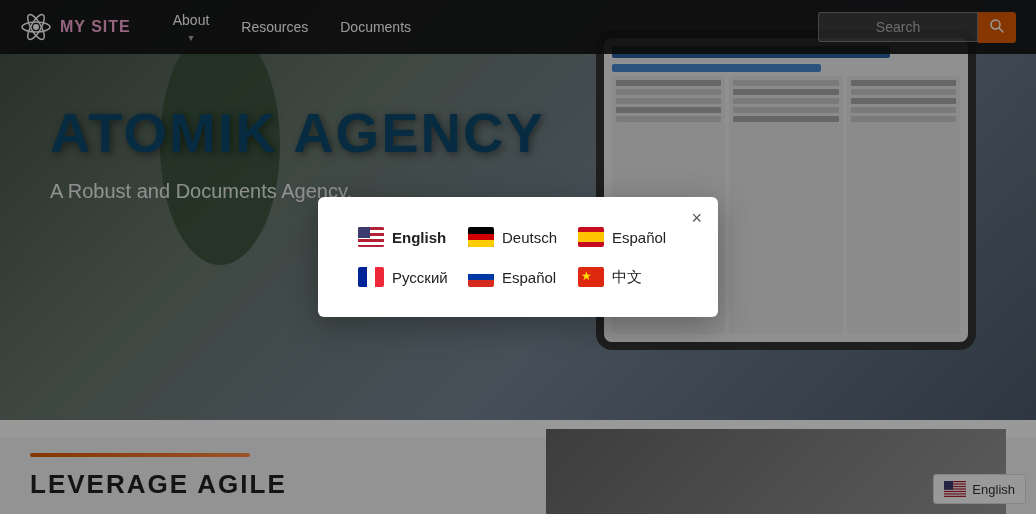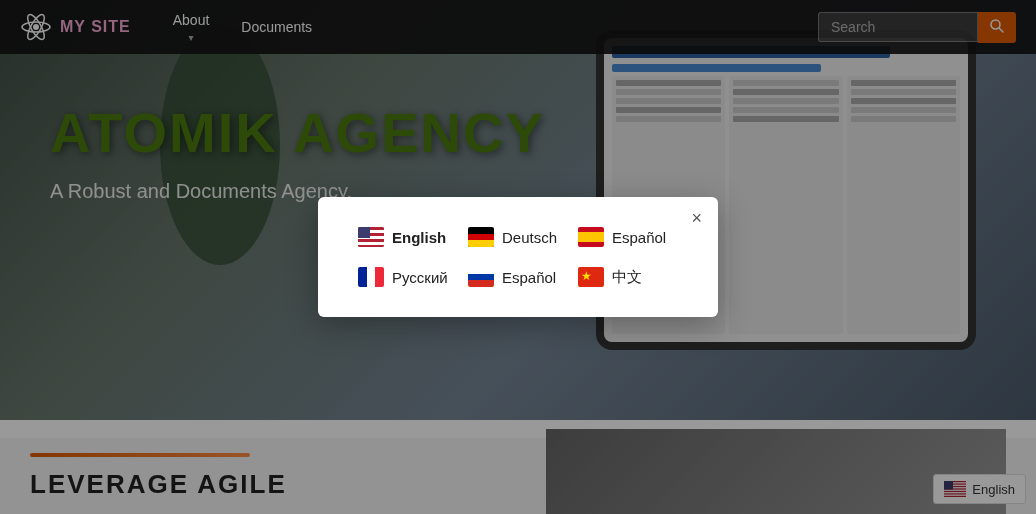--- a/index.html
+++ b/index.html
@@ -139,40 +139,41 @@
     }
     .search-input {
       background: rgba(255,255,255,0.15);
       border: 1px solid rgba(255,255,255,0.3);
       border-radius: 3px 0 0 3px;
       color: white;
       padding: 6px 12px;
       font-size: 14px;
       width: 160px;
       outline: none;
+      text-align: center;
     }
     .search-input::placeholder { color: rgba(255,255,255,0.6); }
     .search-btn {
       background: #e05a00;
       border: none;
       color: white;
       padding: 7px 12px;
       cursor: pointer;
       border-radius: 0 3px 3px 0;
       font-size: 14px;
     }
 
     
     .hero-title {
       position: absolute;
       top: 100px;
       left: 50px;
       font-size: 56px;
       font-weight: 900;
-      color: #4d7c0f;
+      color: #0c4a6e;
       text-transform: uppercase;
       letter-spacing: 2px;
       text-shadow: 2px 2px 8px rgba(0,0,0,0.5);
     }
     .hero-subtitle {
       position: absolute;
       top: 180px;
       left: 50px;
       font-size: 20px;
       color: rgba(255,255,255,0.9);
@@ -438,20 +439,23 @@
       <ellipse cx="16" cy="16" rx="14" ry="5" stroke="white" stroke-width="1.5" fill="none"></ellipse>
       <ellipse cx="16" cy="16" rx="14" ry="5" stroke="white" stroke-width="1.5" fill="none" transform="rotate(60 16 16)"></ellipse>
       <ellipse cx="16" cy="16" rx="14" ry="5" stroke="white" stroke-width="1.5" fill="none" transform="rotate(120 16 16)"></ellipse>
     </svg>
     <span class="logo-text">MY SITE</span>
   </div>
   <div class="nav-links">
     <div class="nav-item">
       <span>About</span>
       <span class="nav-chevron">▾</span>
+    </div>
+    <div class="nav-item">
+      <span>Resources</span>
     </div>
     <div class="nav-item">
       <span>Documents</span>
     </div>
   </div>
   <div class="search-area">
     <input type="text" class="search-input" placeholder="Search" style="">
     <button class="search-btn">
       <svg width="14" height="14" viewBox="0 0 14 14" fill="none">
         <circle cx="5.5" cy="5.5" r="4.5" stroke="white" stroke-width="1.5"></circle>

